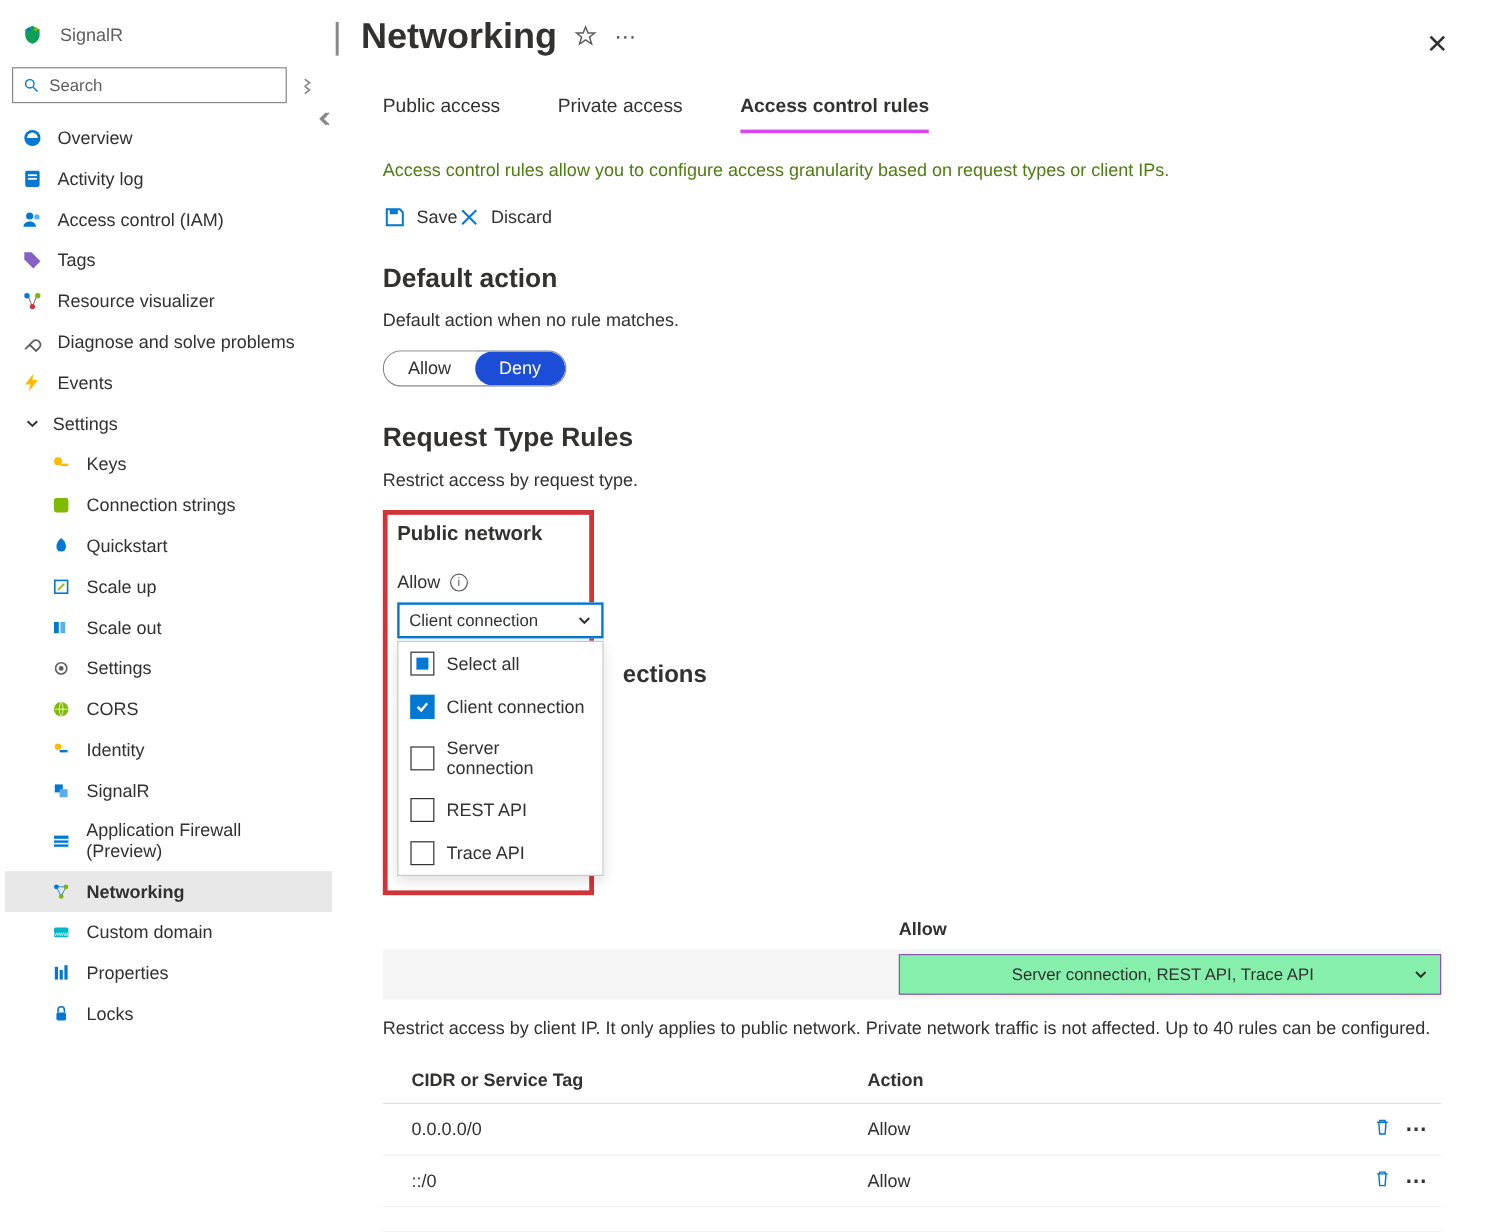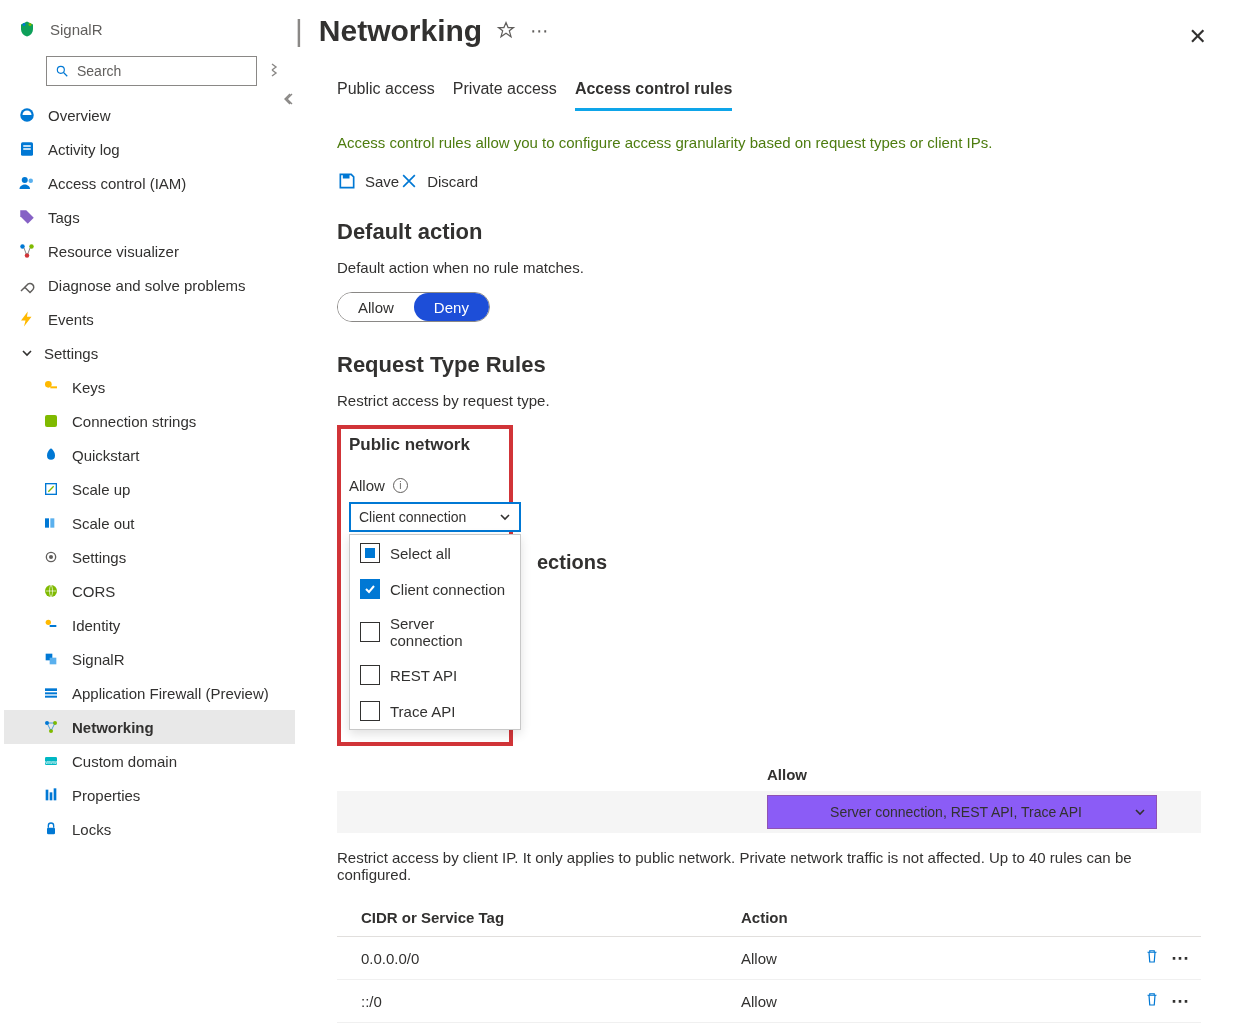--- a/index.html
+++ b/index.html
@@ -23,24 +23,23 @@
   }
   .brand-row {
     display: flex;
     align-items: center;
     gap: 14px;
     padding: 8px 10px 18px 18px;
   }
   .brand-name { color: #605e5c; font-size: 15px; }
   .search-row {
     display: flex;
-    align-items: center;
+    align-items: flex-end;
     gap: 8px;
     padding: 0 10px 12px 10px;
-    margin-left: 36px;
   }
   .search-input {
     flex: 1;
     display: flex;
     align-items: center;
     border: 1px solid #8a8886;
     height: 30px;
     padding: 0 8px;
     font-size: 14px;
     color: #605e5c;
@@ -110,33 +109,33 @@
     font-weight:300;
   }
 
   .content {
     padding: 0 38px 0 42px;
     overflow-y: auto;
     flex: 1;
   }
   .tabs {
     display: flex;
-    gap: 18px;
+    gap: 48px;
     border-bottom: 1px solid transparent;
     margin-bottom: 22px;
   }
   .tab {
     padding: 6px 0 10px 0;
     cursor: pointer;
     font-size: 16px;
     color: #323130;
   }
   .tab.active {
     font-weight: 600;
-    border-bottom: 3px solid #0ea5e9;
+    border-bottom: 3px solid #d946ef;
     color: #323130;
   }
   .desc-text {
     color: #4d7c0f;
     font-size: 15px;
     margin-bottom: 20px;
   }
   .cmd-bar {
     display: flex;
     margin-bottom: 28px;
@@ -243,23 +242,23 @@
   .th {
     font-weight: 600; font-size: 15px; padding: 8px 0;
   }
   .priv-select {
     border: 1px solid #8f52b3;
     height: 34px;
     display: flex;
     align-items: center;
     justify-content: space-between;
     padding: 0 10px;
-    width: 390px;
-    cursor: pointer;
-    background: #8b5cf6;
+    width: 452px;
+    cursor: pointer;
+    background: #86efac;
   }
 
   
   .cidr-table { width: 100%; margin-top: 10px; }
   .cidr-head {
     display: grid;
     grid-template-columns: 380px 1fr 90px;
     font-weight: 600;
     border-bottom: 1px solid #e1dfdd;
     padding: 10px 0 10px 24px;

